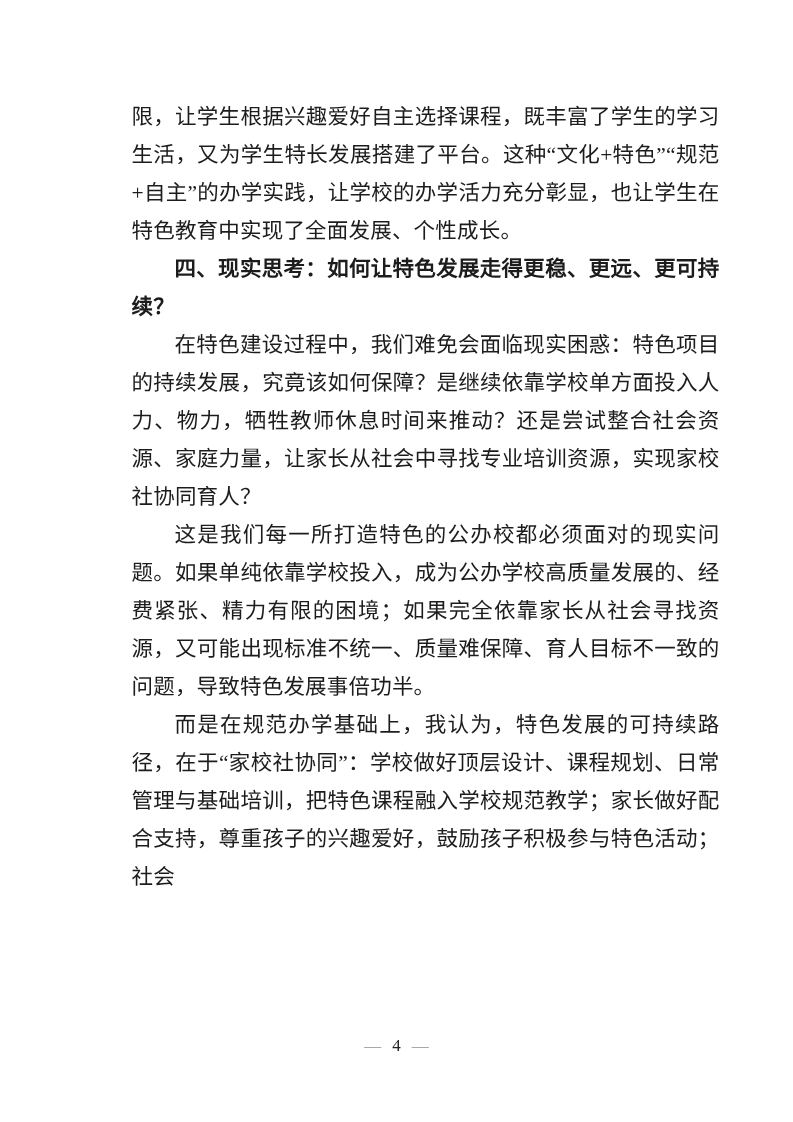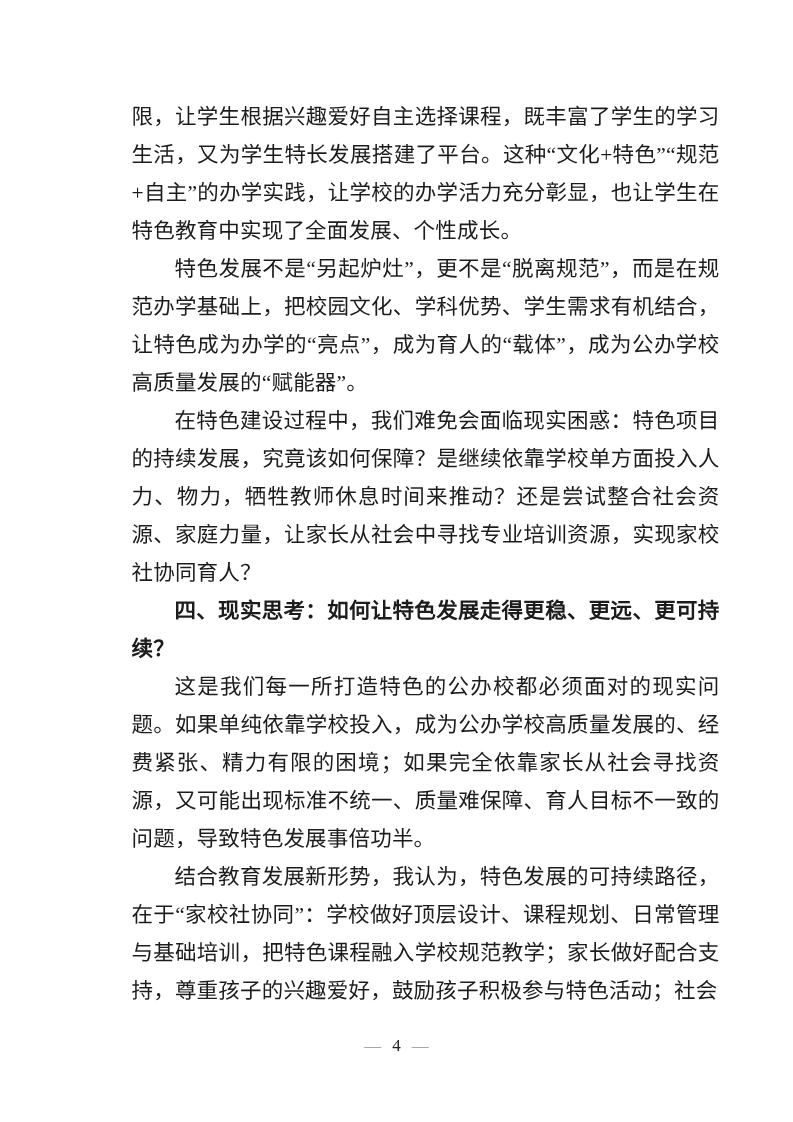--- a/index.html
+++ b/index.html
@@ -56,23 +56,22 @@
     color: #222222;
     margin: 0 11px;
   }
 </style>
 </head>
 <body>
 
 <div class="page">
   <div class="content">
     <p class="para">限，让学生根据兴趣爱好自主选择课程，既丰富了学生的学习生活，又为学生特长发展搭建了平台。这种“文化+特色”“规范+自主”的办学实践，让学校的办学活力充分彰显，也让学生在特色教育中实现了全面发展、个性成长。</p>
-    <p class="para indent">特色发展不是“另起炉灶”，更不是“脱离规范”，而是在规范办学基础上，把校园文化、学科优势、学生需求有机结合，让特色成为办学的“亮点”，成为育人的“载体”，成为公办学校高质量发展的“赋能器”。</p>
+    <p class="para indent heading">四、现实思考：如何让特色发展走得更稳、更远、更可持续？</p>
     <p class="para indent">在特色建设过程中，我们难免会面临现实困惑：特色项目的持续发展，究竟该如何保障？是继续依靠学校单方面投入人力、物力，牺牲教师休息时间来推动？还是尝试整合社会资源、家庭力量，让家长从社会中寻找专业培训资源，实现家校社协同育人？</p>
-    <p class="para indent heading">四、现实思考：如何让特色发展走得更稳、更远、更可持续？</p>
     <p class="para indent">这是我们每一所打造特色的公办校都必须面对的现实问题。如果单纯依靠学校投入，成为公办学校高质量发展的、经费紧张、精力有限的困境；如果完全依靠家长从社会寻找资源，又可能出现标准不统一、质量难保障、育人目标不一致的问题，导致特色发展事倍功半。</p>
-    <p class="para indent">结合教育发展新形势，我认为，特色发展的可持续路径，在于“家校社协同”：学校做好顶层设计、课程规划、日常管理与基础培训，把特色课程融入学校规范教学；家长做好配合支持，尊重孩子的兴趣爱好，鼓励孩子积极参与特色活动；社会</p>
+    <p class="para indent">而是在规范办学基础上，我认为，特色发展的可持续路径，在于“家校社协同”：学校做好顶层设计、课程规划、日常管理与基础培训，把特色课程融入学校规范教学；家长做好配合支持，尊重孩子的兴趣爱好，鼓励孩子积极参与特色活动；社会</p>
   </div>
 
   <div class="footer">
     <span class="dash">—</span><span class="page-num">4</span><span class="dash">—</span>
   </div>
 </div>
 
 </body></html>

